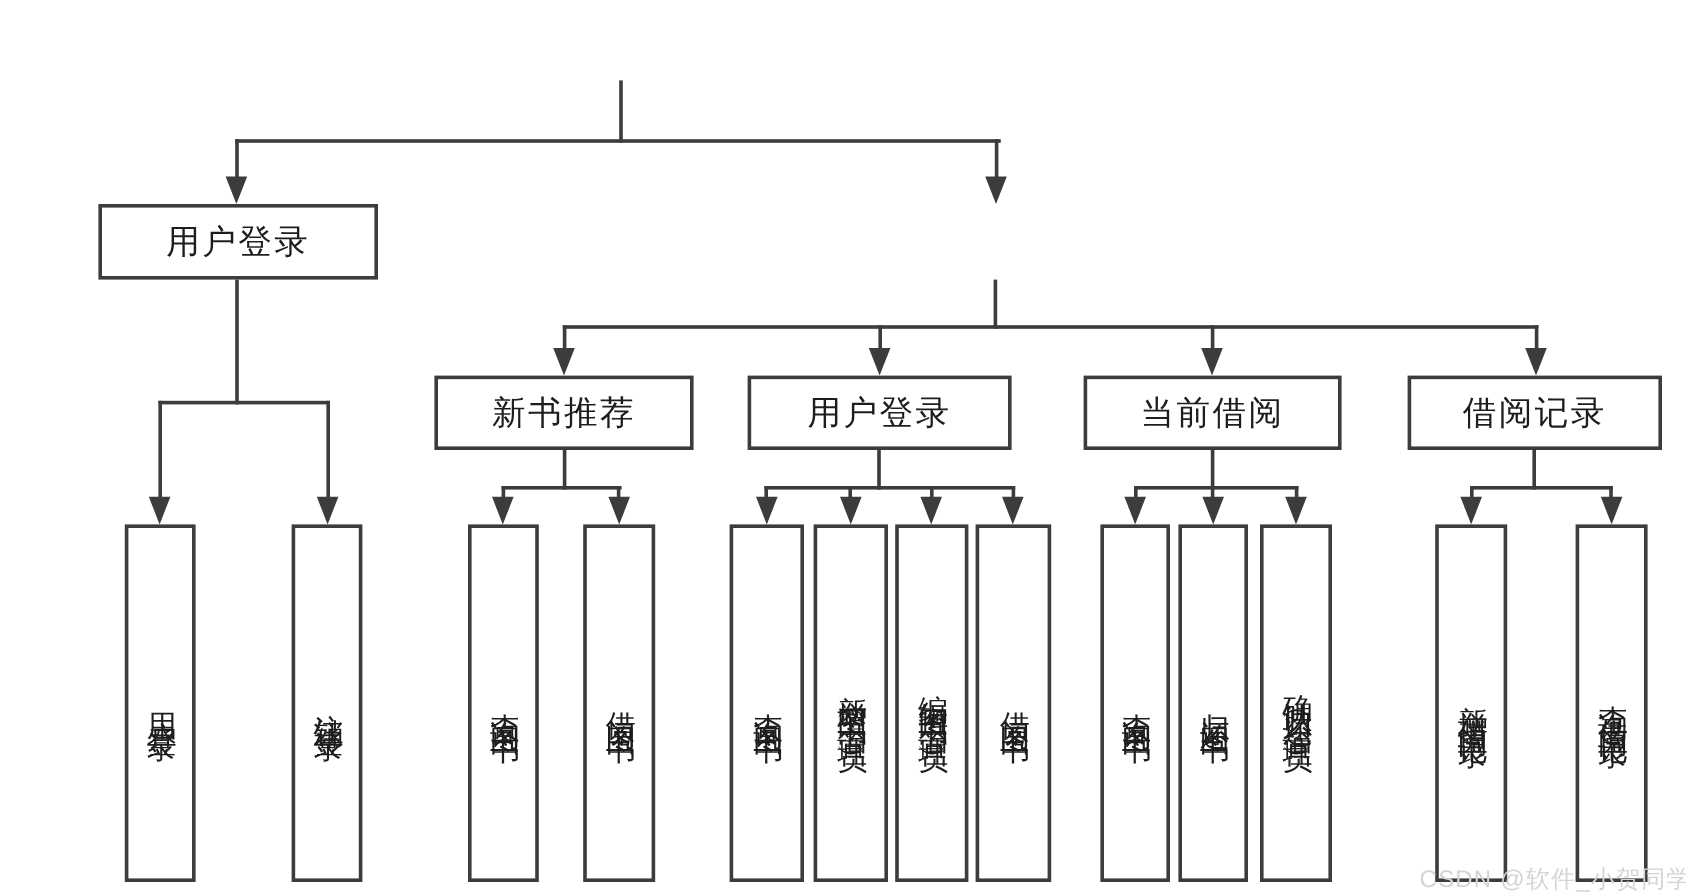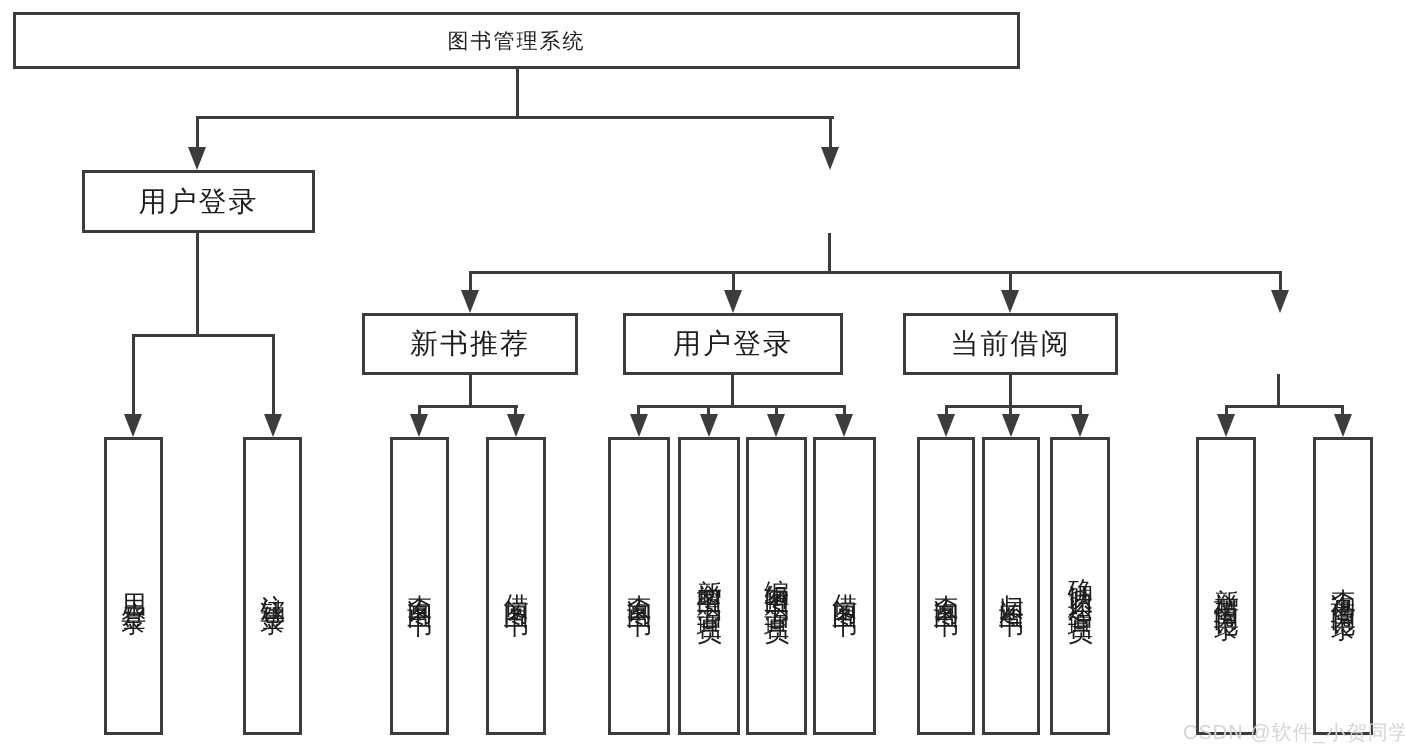--- a/index.html
+++ b/index.html
@@ -50,23 +50,20 @@
     color:var(--watermark);
     letter-spacing:1px;
     white-space:nowrap;
   }
 </style>
 </head>
 <body>
 
 <div class="canvas">
 
-  <div class="box rootbox" style="left:13px;top:12px;width:1007px;height:57px;">
-    <span>图书管理系统</span>
-  </div>
 
   <div class="line" style="left:516px;top:67px;width:3px;height:52px;"></div>
   <div class="line" style="left:196px;top:116px;width:638px;height:3px;"></div>
   <div class="line" style="left:196px;top:116px;width:3px;height:34px;"></div>
   <div class="line" style="left:829px;top:116px;width:3px;height:34px;"></div>
   <div class="arrow" style="left:188px;top:147px;"></div>
   <div class="arrow" style="left:821px;top:147px;"></div>
 
   <div class="box hbox" style="left:82px;top:170px;width:233px;height:63px;">
     <span>用户登录</span>
@@ -91,20 +88,23 @@
   <div class="arrow" style="left:1271px;top:290px;"></div>
 
   <div class="box hbox" style="left:362px;top:313px;width:216px;height:62px;">
     <span>新书推荐</span>
   </div>
   <div class="box hbox" style="left:623px;top:313px;width:220px;height:62px;">
     <span>用户登录</span>
   </div>
   <div class="box hbox" style="left:903px;top:313px;width:215px;height:62px;justify-content:center;">
     <span>当前借阅</span>
+  </div>
+  <div class="box hbox" style="left:1173px;top:313px;width:212px;height:62px;">
+    <span>借阅记录</span>
   </div>
 
   <div class="line" style="left:469px;top:374px;width:3px;height:34px;"></div>
   <div class="line" style="left:418px;top:405px;width:100px;height:3px;"></div>
   <div class="line" style="left:418px;top:405px;width:3px;height:12px;"></div>
   <div class="line" style="left:514px;top:405px;width:3px;height:12px;"></div>
   <div class="arrow" style="left:410px;top:414px;"></div>
   <div class="arrow" style="left:507px;top:414px;"></div>
 
   <div class="line" style="left:731px;top:374px;width:3px;height:34px;"></div>

